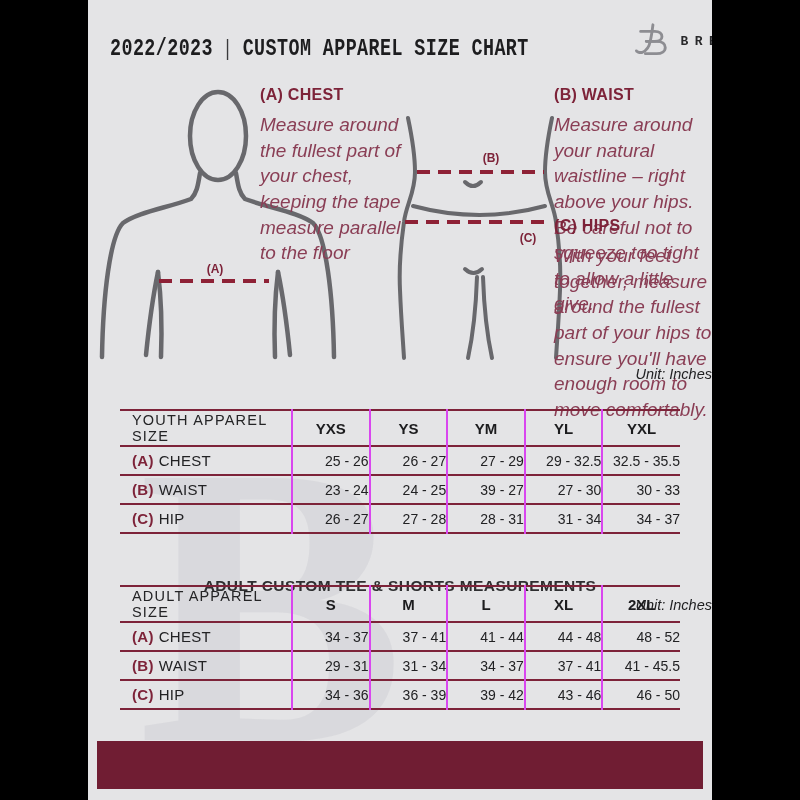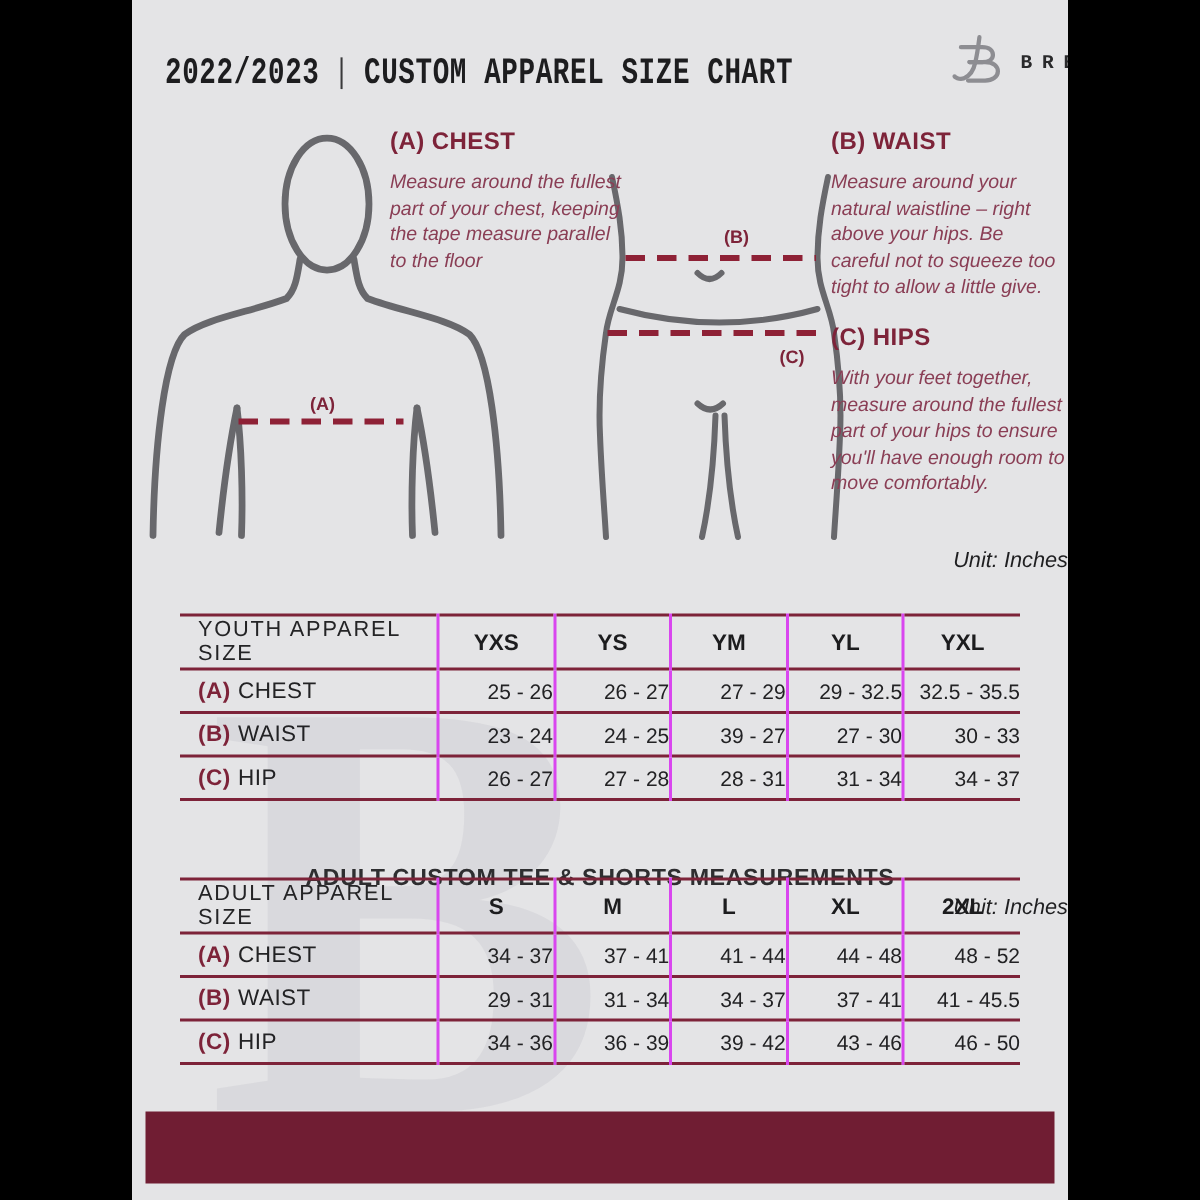--- a/index.html
+++ b/index.html
@@ -28,21 +28,21 @@
     font-weight:bold;font-size:23px;color:#1d1d1f;letter-spacing:0.5px;
     transform:scaleX(0.80) scaleY(1.08);transform-origin:left center;
   }
   .header-title .divider{font-weight:normal;color:#3a3a3c;font-size:21px;}
   .brand{display:flex;align-items:center;gap:9px;}
   .brand-name{font-weight:bold;font-size:13px;letter-spacing:6.5px;color:#29292b;}
   
   .diagram-svg{position:absolute;left:0;top:85px;z-index:1;}
   .guide{position:absolute;z-index:2;}
   .guide h3{margin:0 0 8px 0;font-size:16px;font-weight:bold;color:#7d2339;letter-spacing:0.3px;}
-  .guide p{margin:0;font-size:13px;font-style:italic;color:#8a3e55;line-height:1.35;}
+  .guide p{margin:0;font-size:19px;font-style:italic;color:#8a3e55;line-height:1.35;}
   .guide-chest{left:172px;top:86px;width:158px;}
   .guide-waist{left:466px;top:86px;width:150px;}
   .guide-hips{left:466px;top:217px;width:158px;}
   
   .tbl-head{position:absolute;left:0;width:624px;text-align:center;z-index:2;}
   .tbl-head h2{margin:0;font-size:15.5px;font-weight:bold;color:#2e2e30;letter-spacing:0.4px;}
   .tbl-head .unit{margin:2px 0 0 0;font-size:14.5px;font-style:italic;color:#1f1f21;text-align:right;}
   .youth-head{top:364px;}
   .adult-head{top:541px;margin-top:36px;}
   table.size-table{

